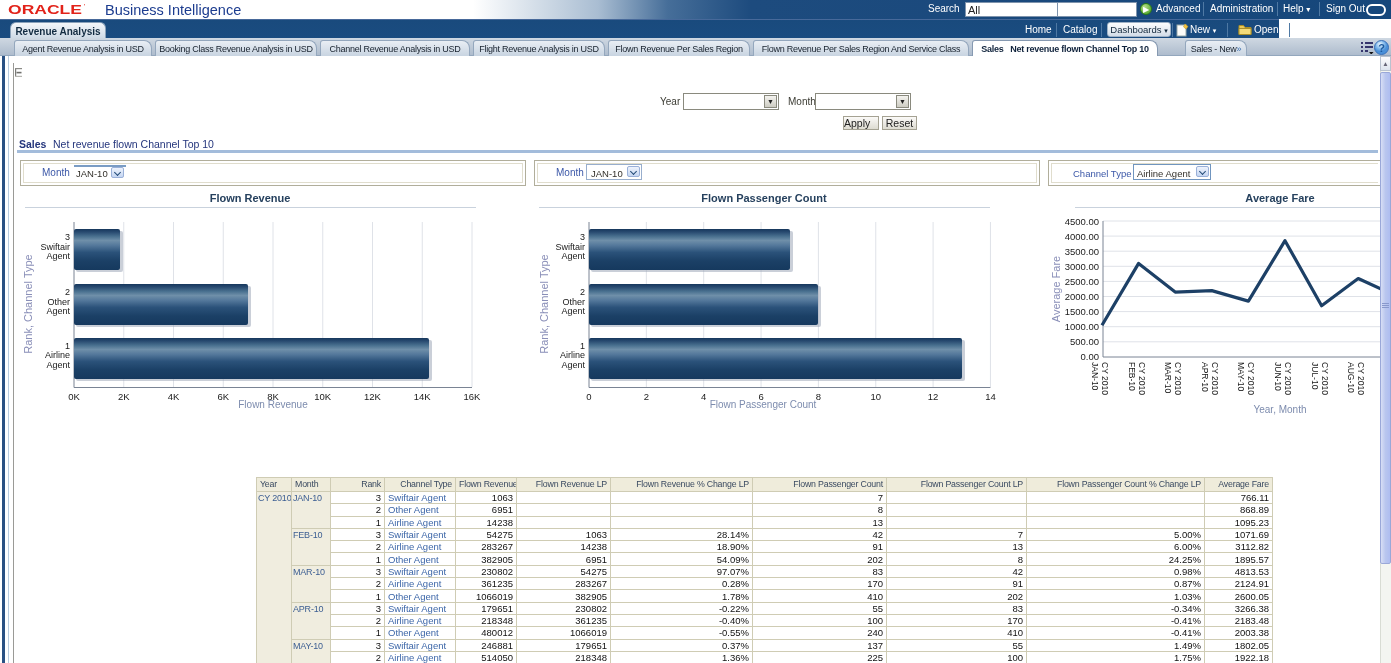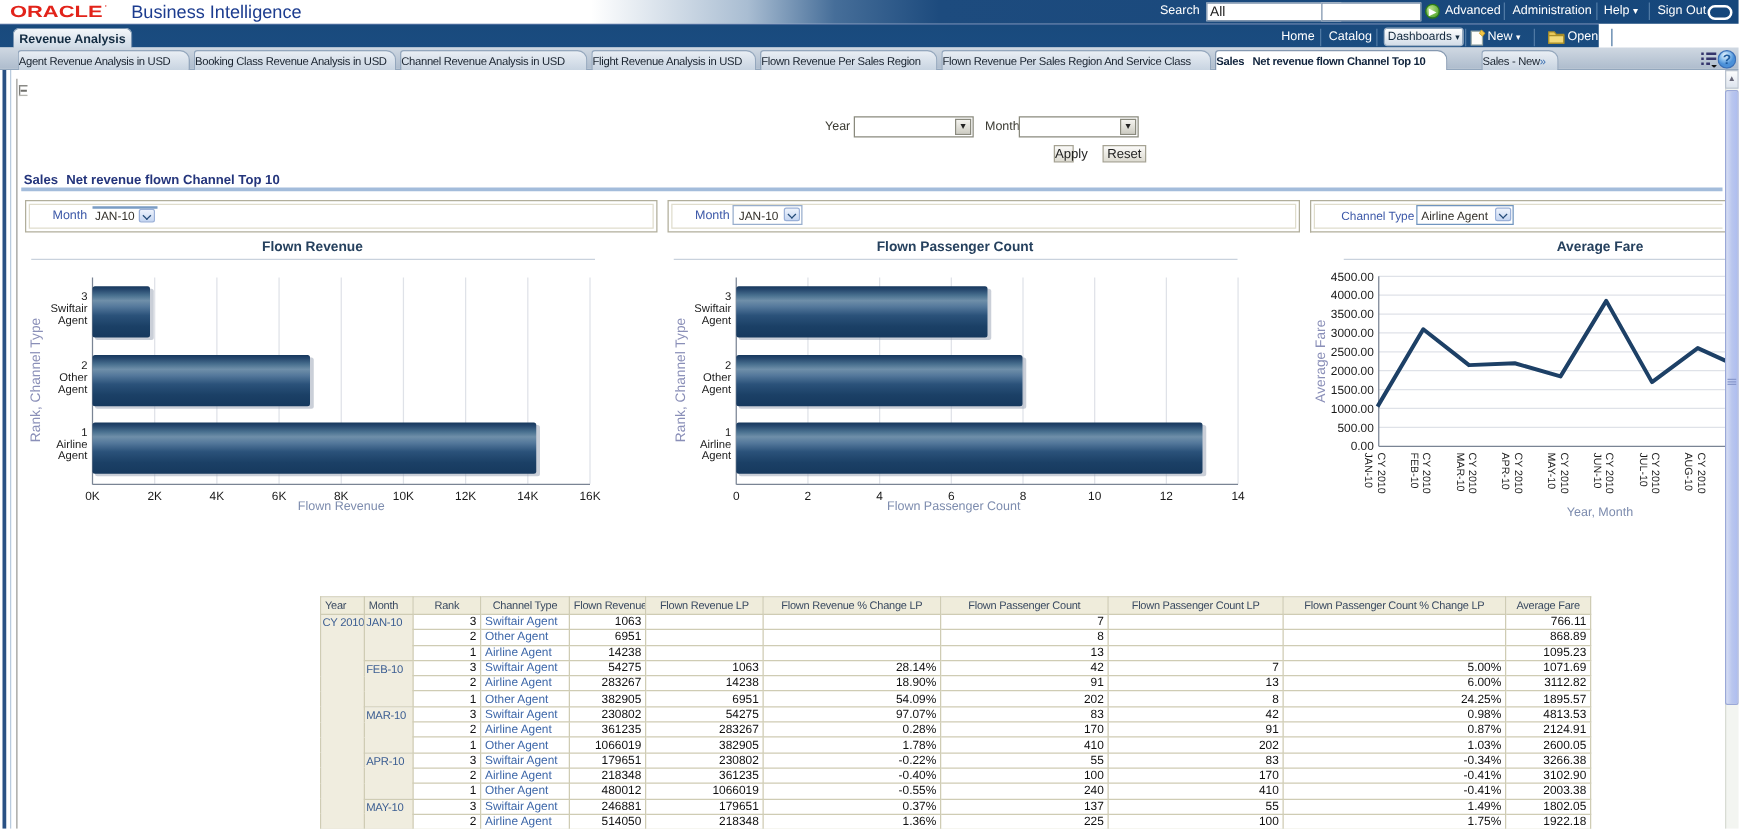--- a/index.html
+++ b/index.html
@@ -1,25 +1,25 @@
 <!DOCTYPE html>
 <html><head><meta charset="utf-8"><style>
 *{margin:0;padding:0;box-sizing:border-box}
 html,body{width:1391px;height:663px;overflow:hidden}
 body{font-family:"Liberation Sans",sans-serif;position:relative;background:#fff}
 .abs{position:absolute}
 .wt{color:#fff;font-size:10px}
 .sep{width:1px;background:#4f79a4;height:14px}
-.tab{position:absolute;top:2px;height:16px;background:linear-gradient(#e9eef4,#c8d4e1);border:1px solid #94a7bd;border-bottom:none;border-radius:3px 8px 0 0;font-size:9px;letter-spacing:-.25px;color:#18222e;line-height:16px;white-space:nowrap;overflow:hidden}
+.tab{position:absolute;top:2px;height:16px;background:linear-gradient(#e9eef4,#c8d4e1);border:1px solid #94a7bd;border-bottom:none;border-radius:3px 8px 0 0;font-size:9px;letter-spacing:-.25px;color:#18222e;text-align:center;line-height:16px;white-space:nowrap;overflow:hidden}
 .tabon{background:#fff;font-weight:bold;color:#10233c;border-color:#8699b1}
 .ddb{position:absolute;width:13px;height:11px;background:linear-gradient(#eef3fc,#c5d6f2);border:1px solid #9ab0d8;border-radius:2px}
 .ddb i{position:absolute;left:2.5px;top:1.5px;width:5px;height:5px;border-right:1.6px solid #234a77;border-bottom:1.6px solid #234a77;transform:rotate(45deg)}
 #tbl{position:absolute;left:256px;top:477px;width:1016px;border-collapse:collapse;table-layout:fixed;font-size:9.5px;color:#111}
 #tbl td,#tbl th{border:1px solid #cfccb4;padding:0 3px;height:12.3px;line-height:11px;white-space:nowrap;overflow:hidden}
-#tbl th{background:#efecdb;color:#3a4a61;font-weight:normal;height:14px;text-align:center;font-size:8.8px;letter-spacing:-.2px}
+#tbl th{background:#efecdb;color:#3a4a61;font-weight:normal;height:14px;text-align:right;font-size:8.8px;letter-spacing:-.2px}
 #tbl .ym{background:#f0eddf;color:#3c5e92;vertical-align:top;padding-top:1px;font-size:9px;letter-spacing:-.2px;padding-left:1px;padding-right:1px}
 #tbl .lk{color:#3c66a8}
 #tbl .n{text-align:right}
 </style></head>
 <body>
 
 <div class="abs" style="left:0;top:0;width:1391px;height:19px;background:linear-gradient(to right,#ffffff 0%,#ffffff 34%,#a9bdd2 43%,#466e99 48%,#1d4b7e 54%,#16477b 100%)">
   <div class="abs" style="left:8px;top:2px;width:90px;height:15px">
     <svg width="90" height="15" viewBox="0 0 90 15">
       <text x="0" y="11.5" font-family="Liberation Sans" font-size="13" font-weight="bold" fill="#e2231a" textLength="74" lengthAdjust="spacingAndGlyphs">ORACLE</text>
@@ -110,25 +110,25 @@
 </svg>
 
 <div class="abs" style="left:660px;top:96px;font-size:10px;color:#3b3b33">Year</div>
 <div class="abs" style="left:683px;top:93px;width:96px;height:17px;background:#fff;border:1px solid #8a8a7e">
   <span class="abs" style="right:1px;top:1px;width:13px;height:13px;background:linear-gradient(#f4f3ef,#cdccc2);border:1px solid #8a8a7e;font-size:7px;color:#222;text-align:center;line-height:12px">▼</span>
 </div>
 <div class="abs" style="left:788px;top:96px;font-size:10px;color:#3b3b33">Month</div>
 <div class="abs" style="left:815px;top:93px;width:96px;height:17px;background:#fff;border:1px solid #8a8a7e">
   <span class="abs" style="right:1px;top:1px;width:13px;height:13px;background:linear-gradient(#f4f3ef,#cdccc2);border:1px solid #8a8a7e;font-size:7px;color:#222;text-align:center;line-height:12px">▼</span>
 </div>
-<div class="abs" style="left:843px;top:116px;width:16px;height:14px;background:linear-gradient(#fbfaf8,#dddbd1);border:1px solid #a5a293;font-size:10.5px;color:#222;text-align:right;line-height:13px">Apply</div>
+<div class="abs" style="left:843px;top:116px;width:36px;height:14px;background:linear-gradient(#fbfaf8,#dddbd1);border:1px solid #a5a293;font-size:10.5px;color:#222;text-align:left;line-height:13px">Apply</div>
 <div class="abs" style="left:882px;top:116px;width:35px;height:14px;background:linear-gradient(#fbfaf8,#dddbd1);border:1px solid #a5a293;font-size:10.5px;color:#222;text-align:center;line-height:13px">Reset</div>
 
 <div class="abs" style="left:19px;top:138px;font-size:10.5px;font-weight:bold;color:#24357c">Sales</div>
-<div class="abs" style="left:53px;top:138px;font-size:10.5px;font-weight:bold;color:#24357c">Net revenue flown Channel Top 10</div>
+<div class="abs" style="left:53px;top:138px;font-size:10.5px;font-weight:normal;color:#24357c">Net revenue flown Channel Top 10</div>
 <div class="abs" style="left:17px;top:150px;width:1361px;height:3px;background:#a3bcdb"></div>
 
 <div class="abs" style="left:20px;top:160px;width:506px;height:26px;border:1px solid #b1ae9b;background:#fff;padding:2px">
   <div style="width:100%;height:100%;border:1px solid #e0ddcd;position:relative">
     <span class="abs" style="left:18px;top:3px;font-size:10px;color:#3c58a8">Month</span>
     <span class="abs" style="left:50px;top:1px;width:52px;height:1.5px;background:#7a9cc4"></span>
     <span class="abs" style="left:52px;top:4px;font-size:9.5px;color:#33302a">JAN-10</span>
     <span class="ddb" style="left:87px;top:3px">
         <i></i>
       </span>
@@ -462,21 +462,21 @@
       </tr>
 <tr>
         <td class="n">2</td>
         <td class="lk">Airline Agent</td>
         <td class="n">218348</td>
         <td class="n">361235</td>
         <td class="n">-0.40%</td>
         <td class="n">100</td>
         <td class="n">170</td>
         <td class="n">-0.41%</td>
-        <td class="n">3102.90</td>
+        <td class="n">2183.48</td>
       </tr>
 <tr>
         <td class="n">1</td>
         <td class="lk">Other Agent</td>
         <td class="n">480012</td>
         <td class="n">1066019</td>
         <td class="n">-0.55%</td>
         <td class="n">240</td>
         <td class="n">410</td>
         <td class="n">-0.41%</td>

